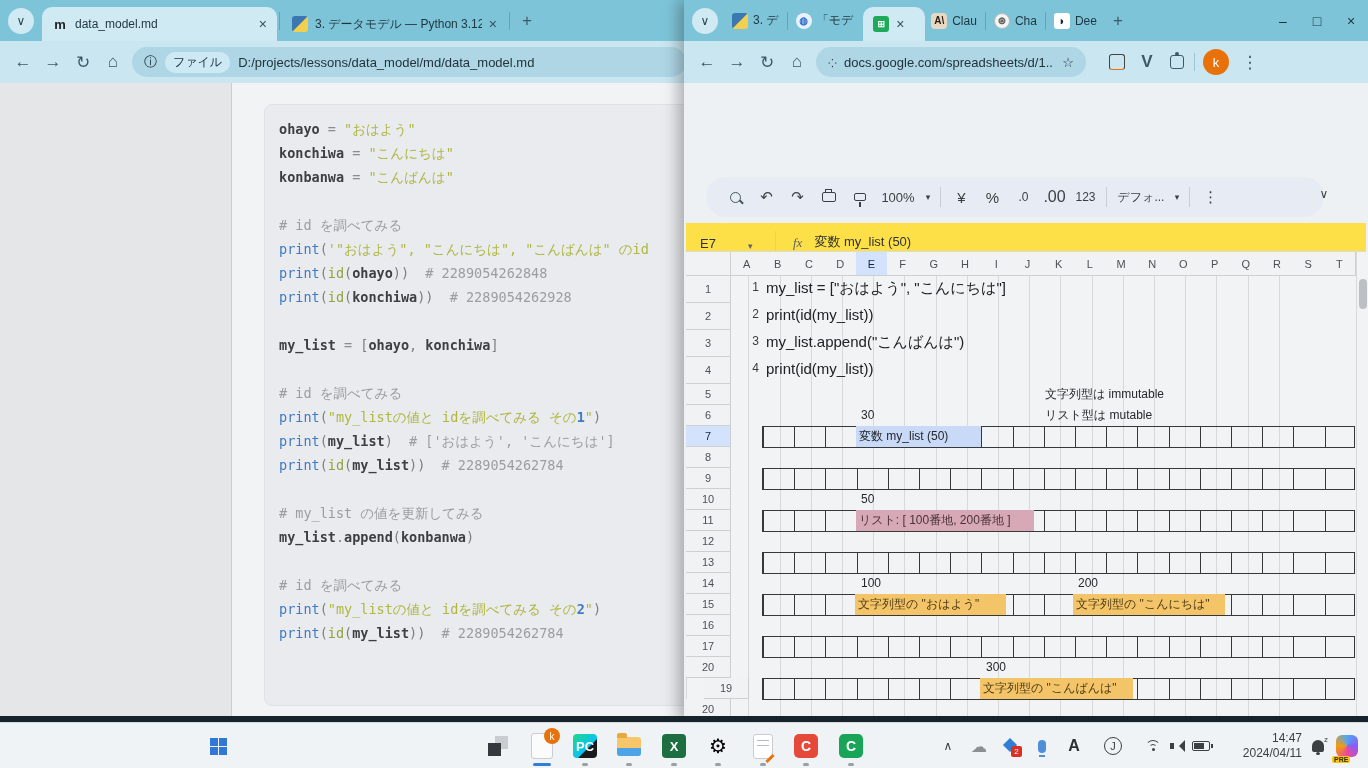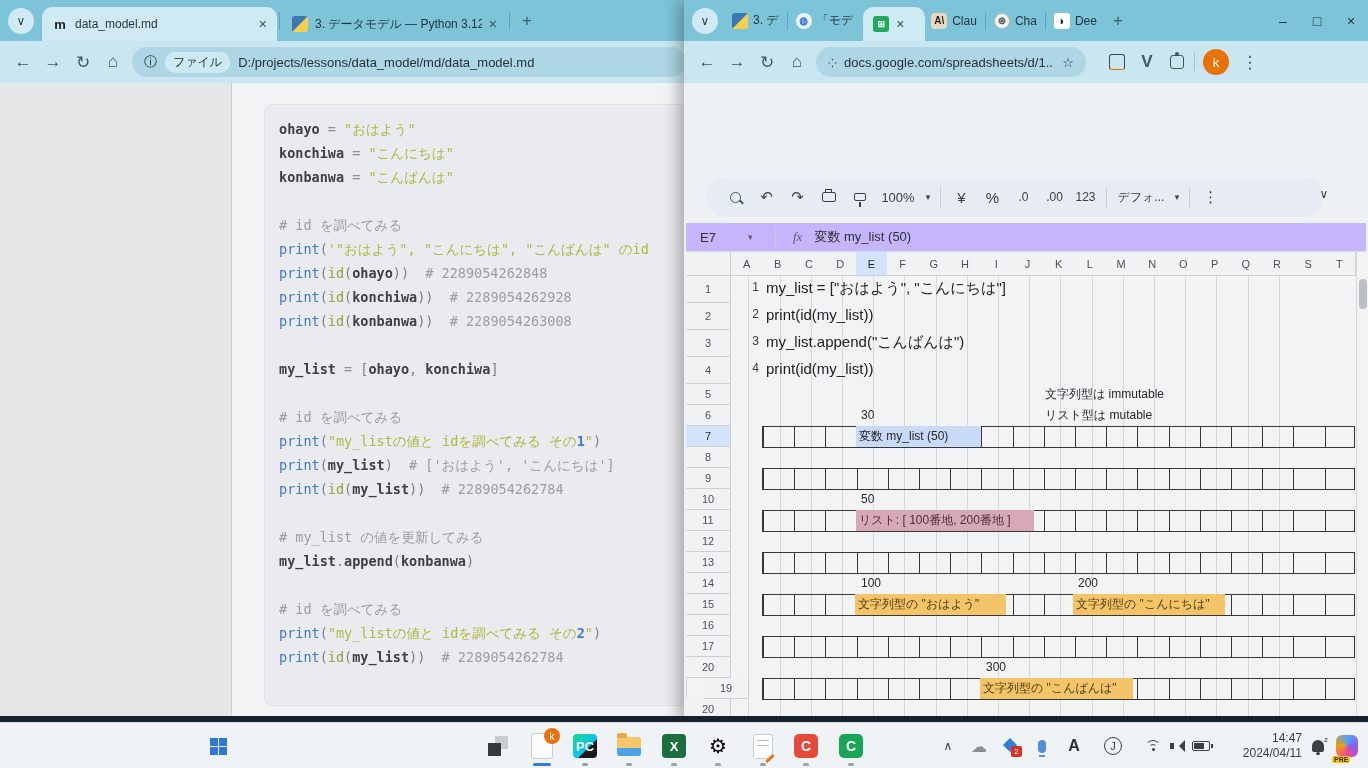--- a/index.html
+++ b/index.html
@@ -46,22 +46,22 @@
   .tk-v{color:#3d3f41;font-weight:600}.tk-o{color:#8a8d90}.tk-s{color:#afb73f}.tk-c{color:#9b9ea1}
   .tk-k{color:#3f7ac2}.tk-g{color:#93a23d}.tk-p{color:#7c7f82}.tk-n{color:#3f7ac2;font-weight:600}
 
   
   #right-window{left:684px;width:684px;background:#eef1f4;box-shadow:-6px 0 14px rgba(0,0,0,.28);}
   .minitab{display:flex;align-items:center;gap:5px;padding:0 6px;font-size:12px;color:#1f3540;}
   #sheets-toolbar{position:absolute;left:22px;top:94px;width:618px;height:40px;background:#e7ecf4;border-radius:20px;
     display:flex;align-items:center;padding:0 14px;gap:0;color:#41464b;font-size:13px;}
   #sheets-toolbar .ti{min-width:31px;display:flex;align-items:center;justify-content:center;font-size:15px;color:#3c4043;}
   .tsep{width:1px;height:20px;background:#c8cdd3;margin:0 5px;}
-  #formula-bar{position:absolute;left:2px;top:140px;width:680px;height:29px;background:#c4b5fd;border-bottom:1px solid #d9dcdf;
-    display:flex;align-items:center;font-size:13px;color:#303134;}
+  #formula-bar{position:absolute;left:2px;top:140px;width:680px;height:29px;background:#fde047;border-bottom:1px solid #d9dcdf;
+    display:flex;align-items:flex-end;font-size:13px;color:#303134;}
   #grid-zone{position:absolute;left:2px;top:169px;width:670px;height:503px;overflow:hidden;background:#f1f3f4;}
   .colhead,.rowhead{position:absolute;background:#f1f2f3;border-right:1px solid #cdcfd1;border-bottom:1px solid #cdcfd1;
     color:#4d5156;display:flex;align-items:center;justify-content:center;font-size:11px;}
   .hl{background:#d3e3fd !important;color:#17233a !important;}
   .ann{position:absolute;font-size:12px;color:#26282b;line-height:21px;white-space:nowrap;}
   .annbox{padding-left:3px;overflow:hidden;}
   .coderow-no{position:absolute;font-size:12px;color:#3a3c3f;text-align:right;width:24px;}
   .coderow-tx{position:absolute;font-size:15px;color:#202124;white-space:nowrap;}
   .boxedrow{position:absolute;border:1px solid #36383a;
     background-image:repeating-linear-gradient(to right,#36383a 0 1px,transparent 1px 31.2px);}
@@ -113,21 +113,20 @@
       <div id="lw-gutter"></div>
       <div id="code-card">
           <div class="code-line"><span class="tk-v">ohayo</span><span class="tk-o"> = </span><span class="tk-s">"おはよう"</span></div>
           <div class="code-line"><span class="tk-v">konchiwa</span><span class="tk-o"> = </span><span class="tk-s">"こんにちは"</span></div>
           <div class="code-line"><span class="tk-v">konbanwa</span><span class="tk-o"> = </span><span class="tk-s">"こんばんは"</span></div>
           <div class="code-line"></div>
           <div class="code-line"><span class="tk-c"># id を調べてみる</span></div>
           <div class="code-line"><span class="tk-k">print</span><span class="tk-p">(</span><span class="tk-s">'"おはよう", "こんにちは", "こんばんは" のid</span></div>
           <div class="code-line"><span class="tk-k">print</span><span class="tk-p">(</span><span class="tk-g">id</span><span class="tk-p">(</span><span class="tk-v">ohayo</span><span class="tk-p">))</span><span class="tk-c">  # 2289054262848</span></div>
           <div class="code-line"><span class="tk-k">print</span><span class="tk-p">(</span><span class="tk-g">id</span><span class="tk-p">(</span><span class="tk-v">konchiwa</span><span class="tk-p">))</span><span class="tk-c">  # 2289054262928</span></div>
-          <div class="code-line"><span class="tk-k">print</span><span class="tk-p">(</span><span class="tk-g">id</span><span class="tk-p">(</span><span class="tk-v">konbanwa</span><span class="tk-p">))</span><span class="tk-c">  # 2289054263008</span></div>
           <div class="code-line"></div>
           <div class="code-line"><span class="tk-v">my_list</span><span class="tk-o"> = </span><span class="tk-p">[</span><span class="tk-v">ohayo</span><span class="tk-p">, </span><span class="tk-v">konchiwa</span><span class="tk-p">]</span></div>
           <div class="code-line"></div>
           <div class="code-line"><span class="tk-c"># id を調べてみる</span></div>
           <div class="code-line"><span class="tk-k">print</span><span class="tk-p">(</span><span class="tk-s">"my_listの値と idを調べてみる その</span><span class="tk-n">1</span><span class="tk-s">"</span><span class="tk-p">)</span></div>
           <div class="code-line"><span class="tk-k">print</span><span class="tk-p">(</span><span class="tk-v">my_list</span><span class="tk-p">)</span><span class="tk-c">  # ['おはよう', 'こんにちは']</span></div>
           <div class="code-line"><span class="tk-k">print</span><span class="tk-p">(</span><span class="tk-g">id</span><span class="tk-p">(</span><span class="tk-v">my_list</span><span class="tk-p">))</span><span class="tk-c">  # 2289054262784</span></div>
           <div class="code-line"></div>
           <div class="code-line"><span class="tk-c"># my_list の値を更新してみる</span></div>
           <div class="code-line"><span class="tk-v">my_list</span><span class="tk-p">.</span><span class="tk-v">append</span><span class="tk-p">(</span><span class="tk-v">konbanwa</span><span class="tk-p">)</span></div>
@@ -218,21 +217,21 @@
             <span style="width:12px;height:8px;border:1.5px solid #3c4043;border-radius:2px;display:block;position:relative">
               <span style="position:absolute;left:4px;top:8px;width:2px;height:5px;background:#3c4043"></span>
             </span>
           </span>
         <span class="ti" style="min-width:46px;font-size:13px">100%</span>
         <span class="ti" style="min-width:14px;font-size:9px">▾</span>
         <span class="tsep"></span>
         <span class="ti">¥</span>
         <span class="ti">%</span>
         <span class="ti" style="font-size:12px">.0</span>
-        <span class="ti" style="font-size:12px">.00</span>
+        <span class="ti" style="font-size:16px">.00</span>
         <span class="ti" style="font-size:12px">123</span>
         <span class="tsep"></span>
         <span class="ti" style="min-width:58px;font-size:12px">デフォ...</span>
         <span class="ti" style="min-width:14px;font-size:9px">▾</span>
         <span class="tsep"></span>
         <span class="ti">⋮</span>
       </div>
       <div class="abs" style="left:630px;top:104px;width:20px;height:20px;color:#3c4043;font-size:12px;text-align:center">∨</div>
 
       <div id="formula-bar">

